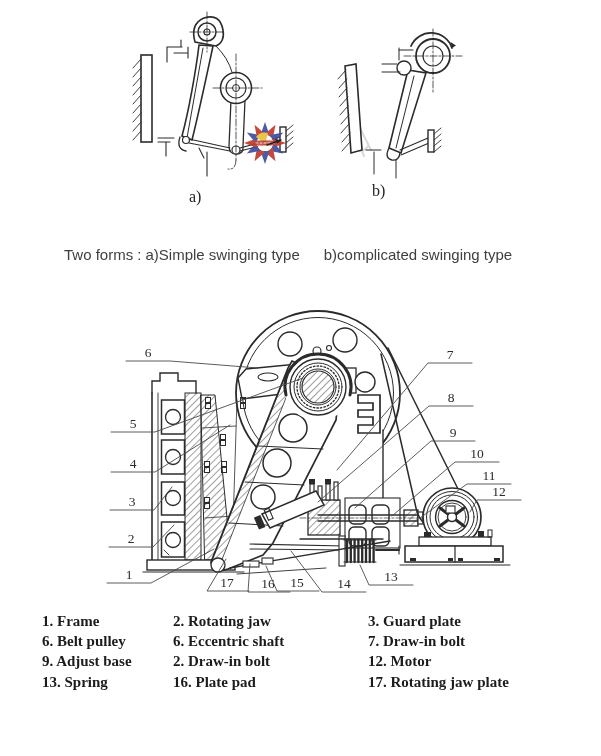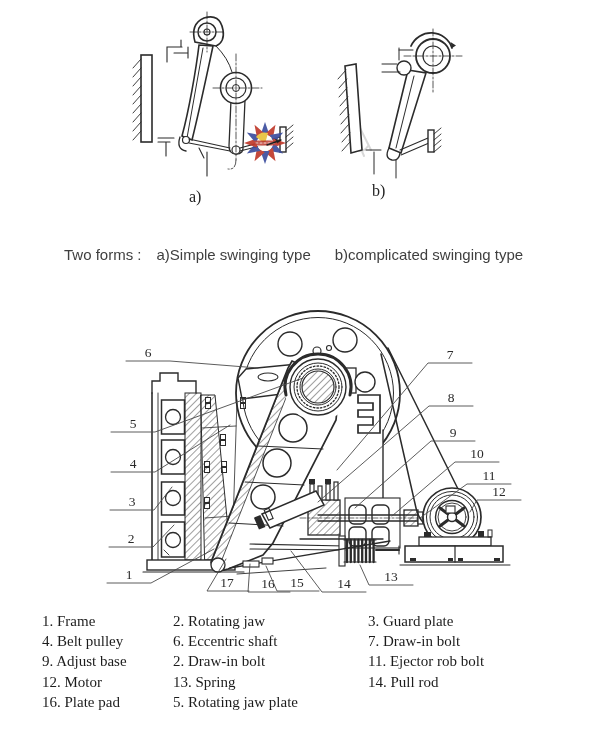--- a/index.html
+++ b/index.html
@@ -1,24 +1,24 @@
 <!DOCTYPE html>
 <html><head>
 <meta charset="utf-8">
 <style>
   html,body{margin:0;padding:0;background:#fff;}
   .page{position:relative;width:601px;height:756px;background:#ffffff;overflow:hidden;
         font-family:"Liberation Serif",serif;}
   .caption{position:absolute;top:246px;left:64px;white-space:nowrap;
            font-family:"Liberation Sans",sans-serif;font-size:15px;color:#3f3f3f;}
-  .caption .gap-a{margin-left:15px;}
+  .caption .gap-a{margin-left:4px;}
   .caption .gap-b{margin-left:24px;margin-top:24px;}
   .parts{position:absolute;top:611px;left:42px;width:545px;
          font-family:"Liberation Serif",serif;font-size:15px;color:#1c1c1c;
-         display:grid;grid-template-columns:131px 195px 1fr;line-height:20.2px;}
+         display:grid;grid-template-columns:131px 195px 1fr;line-height:20.2px;font-weight:bold;}
   .parts .cell{white-space:nowrap;}
   svg{position:absolute;left:0;}
   svg text.callout{font-family:"Liberation Serif",serif;font-size:13.5px;fill:#2a2a2a;}
   svg text.figlabel{font-family:"Liberation Serif",serif;font-size:16px;fill:#222;}
 </style>
 </head>
 <body>
 
 <div class="page">
 
@@ -365,27 +365,25 @@
           <path d="M249,313 L207,313 L226,281"></path>
           <text class="callout" x="227" y="309" text-anchor="middle" stroke="none">17</text>
         </g>
     </g>
   </svg>
 
   <div class="parts">
     <div class="cell">1. Frame</div>
     <div class="cell">2. Rotating jaw</div>
     <div class="cell">3. Guard plate</div>
-    <div class="cell">4. Belt pulley</div>
+    <div class="cell">6. Belt pulley</div>
     <div class="cell">6. Eccentric shaft</div>
     <div class="cell">7. Draw-in bolt</div>
     <div class="cell">9. Adjust base</div>
     <div class="cell">2. Draw-in bolt</div>
-    <div class="cell">11. Ejector rob bolt</div>
     <div class="cell">12. Motor</div>
     <div class="cell">13. Spring</div>
-    <div class="cell">14. Pull rod</div>
     <div class="cell">16. Plate pad</div>
-    <div class="cell">5. Rotating jaw plate</div>
+    <div class="cell">17. Rotating jaw plate</div>
     <div class="cell"></div>
   </div>
 
 </div>
 
 </body></html>

